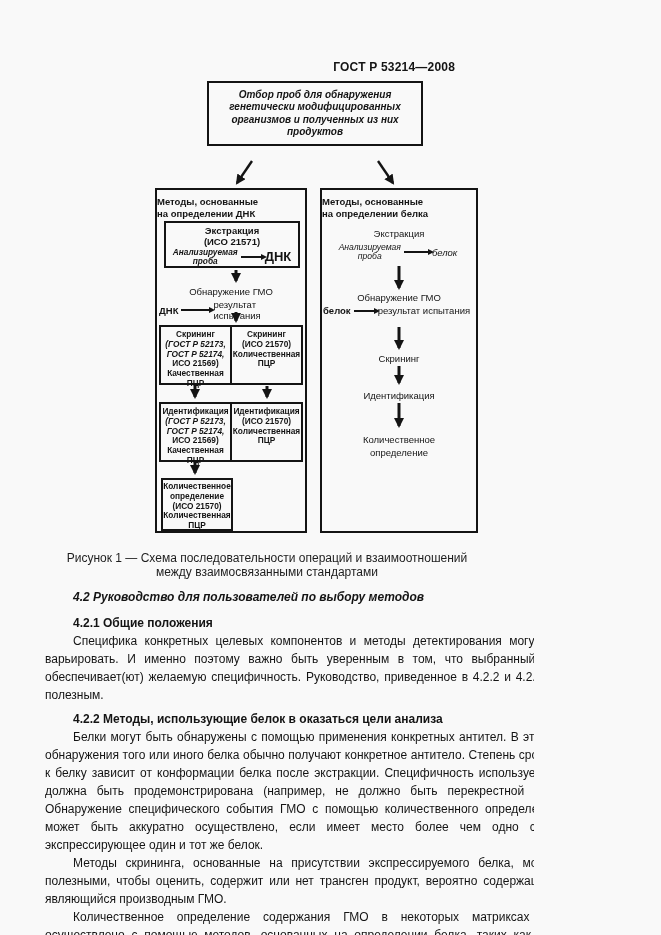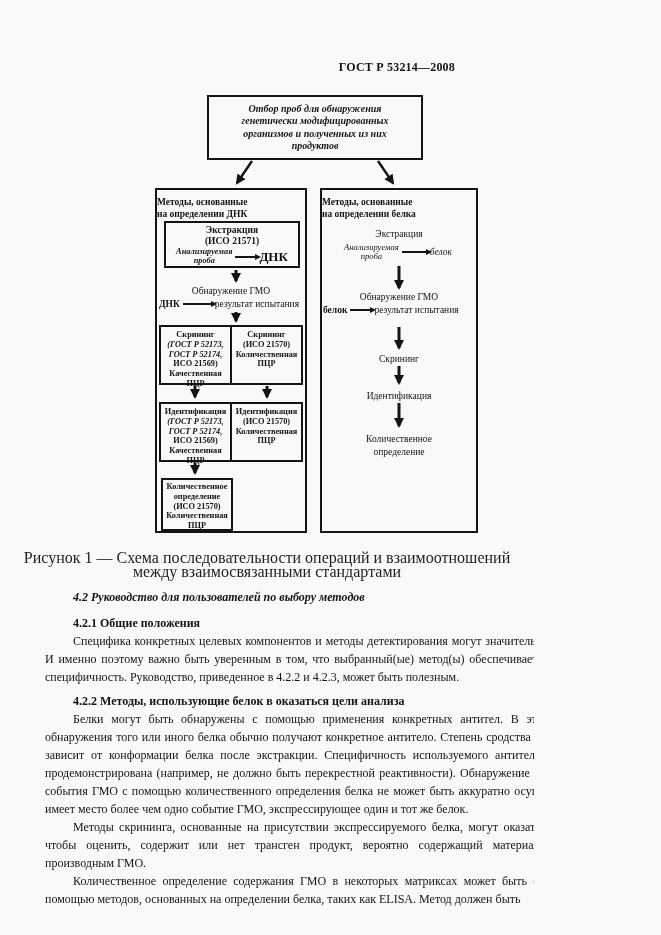--- a/index.html
+++ b/index.html
@@ -1,29 +1,29 @@
 <!DOCTYPE html>
 <html lang="ru"><head>
 <meta charset="utf-8">
 <style>
   * { box-sizing: border-box; }
   html,body { margin:0; padding:0; }
   body { background:#f9f9f9; }
   .page {
     position:relative; width:534px; height:935px;
     background:#f9f9f9; color:#141414;
-    font-family:Liberation Serif, serif;
+    font-family:Liberation Sans, sans-serif;
     overflow:hidden;
   }
   .doc-header { position:absolute; top:60px; right:79px; font-size:12px; font-weight:bold; letter-spacing:.2px; }
 
   
   .fbox { position:absolute; border:2px solid #141414; }
   .top-box {
-    left:207px; top:95px; width:216px; height:65px;
+    left:207px; top:81px; width:216px; height:65px;
     display:flex; flex-direction:column; justify-content:center;
     font-weight:bold; font-style:italic; font-size:10px; line-height:12.5px; text-align:center;
   }
   .col-box { top:188px; height:345px; }
   .dna-box { left:155px; width:152px; }
   .protein-box { left:320px; width:158px; }
   .col-title { position:absolute; top:6px; left:0; right:0; font-weight:bold; font-size:9.5px; line-height:12px; }
 
   .extraction-box {
     position:absolute; left:7px; top:31px; width:136px; height:47px;
@@ -67,21 +67,21 @@
   .harrow { display:inline-block; position:relative; height:2px; background:#141414; vertical-align:middle; margin:0 4px 0 3px; flex:none; }
   .harrow::after {
     content:""; position:absolute; right:-6px; top:50%; transform:translateY(-50%);
     border-left:6px solid #141414; border-top:3.5px solid transparent; border-bottom:3.5px solid transparent;
   }
   .w20 { width:20px; } .w24 { width:24px; } .w28 { width:28px; }
 
   .arrows-svg { position:absolute; left:0; top:0; pointer-events:none; }
 
   
-  .caption { position:absolute; top:551px; left:0; width:100%; text-align:center; font-size:16px; line-height:14px; color:#1d1d1d; }
+  .caption { position:absolute; top:551px; left:0; width:100%; text-align:center; font-size:12px; line-height:14px; color:#1d1d1d; }
 
   .content { position:absolute; left:45px; top:588px; width:572px; font-size:12px; line-height:18px; text-align:justify; }
   .h-bi { font-weight:bold; font-style:italic; text-indent:28px; text-align:left; margin:0 0 8px 0; }
   .h-b  { font-weight:bold; text-indent:28px; text-align:left; margin:6px 0 0 0; }
   .content p { margin:0; text-indent:28px; }
 
   .page-num { position:absolute; top:840px; left:573px; font-size:12px; }
 </style>
 </head>
 <body>

